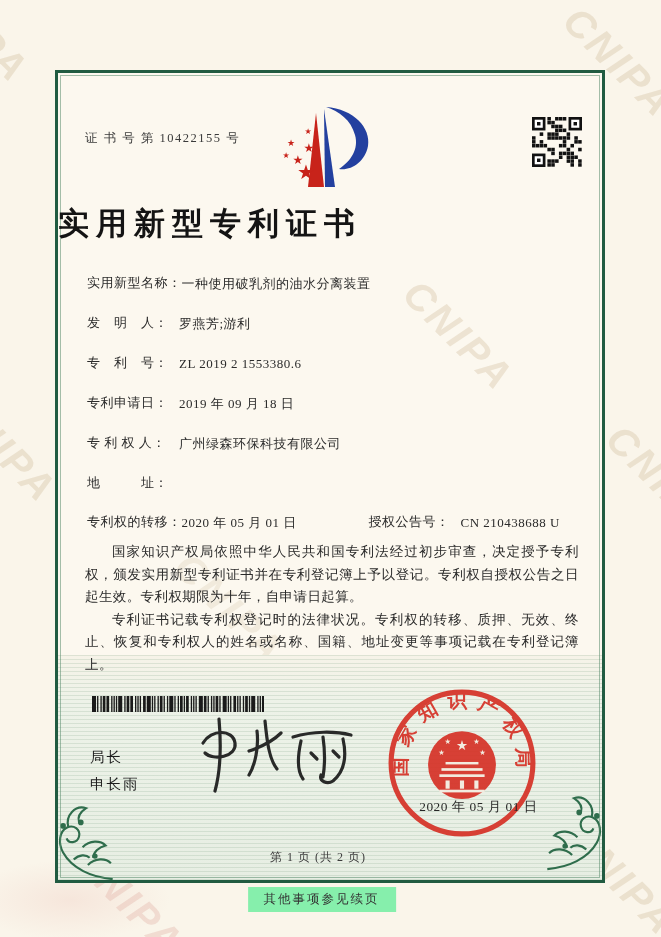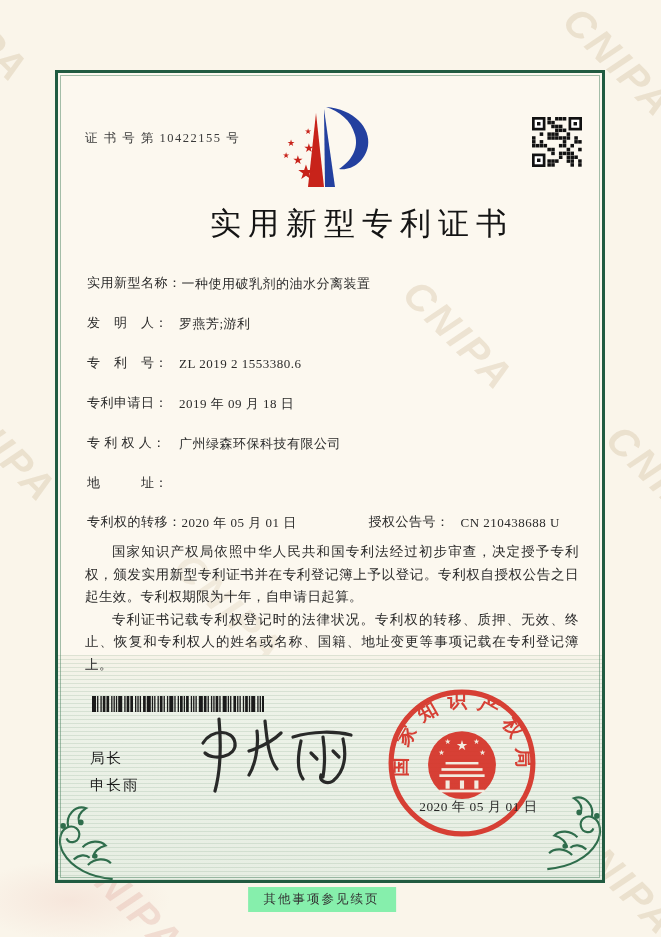--- a/index.html
+++ b/index.html
@@ -15,40 +15,40 @@
   
   .cert{position:absolute;z-index:2;left:55px;top:70px;width:550px;height:813px;
         box-sizing:border-box;border:3px solid #215b41;background:#fcf8ef;}
   .cert-inner-line{position:absolute;inset:2px;border:1px solid rgba(90,140,110,.55);pointer-events:none;z-index:3;}
 
   .cert-no{position:absolute;left:27px;top:37px;font-size:12.5px;letter-spacing:1.5px;color:#3a3a3a;z-index:4;margin-top:20px;}
 
   .logo{position:absolute;left:214px;top:26px;width:120px;height:95px;z-index:4;}
   .qr{position:absolute;left:474px;top:44px;width:50px;height:50px;z-index:4;}
 
-  .title{position:absolute;left:0;top:130px;width:100%;text-align:center;
-         font-size:31px;font-weight:400;letter-spacing:7px;color:#141414;z-index:4;padding-left:32px;}
+  .title{position:absolute;left:0;top:130px;width:100%;text-align:left;
+         font-size:31px;font-weight:700;letter-spacing:7px;color:#141414;z-index:4;}
 
   .fields{position:absolute;left:29px;top:202px;width:495px;z-index:4;color:#2b2b2b;}
   .frow{display:flex;align-items:flex-start;line-height:16px;margin-bottom:23px;font-size:13px;letter-spacing:.5px;}
   .flabel{flex:0 0 92px;white-space:nowrap;}
   .fvalue{white-space:pre-line;line-height:17px;}
   .frow .flabel2{flex:0 0 92px;margin-left:35px;white-space:nowrap;}
 
   .bodytext{position:absolute;left:27px;top:468px;width:494px;z-index:4;
             font-size:13.5px;line-height:22.5px;letter-spacing:.4px;color:#2a2a2a;text-align:justify;}
   .bodytext p{margin:0;text-indent:2em;}
 
   
   .green-zone{position:absolute;left:0;right:0;bottom:0;height:225px;z-index:2;
     background-image:
       repeating-linear-gradient(180deg, rgba(120,158,128,.20) 0 1px, rgba(0,0,0,0) 1px 4px),
       linear-gradient(180deg,#f6f3e8 0%, #edf2e8 22%, #e7eee3 100%);}
   .barcode{position:absolute;left:34px;top:41px;width:172px;height:16px;}
-  .director{position:absolute;left:32px;top:90px;font-family:Liberation Serif, serif;
+  .director{position:absolute;left:32px;top:90px;font-family:Liberation Mono, monospace;
             font-size:14.5px;color:#1d1d1d;line-height:27px;letter-spacing:2px;}
   .signature{position:absolute;left:127px;top:52px;width:180px;height:95px;}
   .seal{position:absolute;left:330px;top:30px;width:148px;height:156px;opacity:.94;}
   .page-indicator{position:absolute;left:0;top:194px;width:100%;text-align:center;
                   transform:translateX(-12px);font-size:12px;letter-spacing:1px;color:#3c3c3c;}
   .ornament{position:absolute;width:62px;height:84px;}
   .ornament.left{left:-2px;top:144px;}
   .ornament.right{right:-2px;top:134px;transform:scaleX(-1);}
 
   .pink-blob{position:absolute;left:-30px;top:860px;width:200px;height:80px;z-index:1;
@@ -322,17 +322,18 @@
         <path d="M64,88 C40,86 18,76 8,58 C2,47 4,34 12,30 C20,26 28,32 26,40 C24,48 14,48 12,42"></path>
         <path d="M14,30 C10,16 22,4 34,8 C28,12 24,18 26,24"></path>
         <path d="M30,52 C38,44 50,44 56,50 C48,52 42,58 42,64"></path>
         <path d="M36,72 C44,64 56,64 62,70"></path>
         <path d="M20,66 C26,60 34,60 38,64"></path>
         <circle cx="8" cy="28" r="2" fill="#2f6d4c"></circle>
         <circle cx="28" cy="24" r="2" fill="#2f6d4c"></circle>
         <circle cx="44" cy="62" r="1.8" fill="#2f6d4c"></circle>
       </svg>
 
+      <div class="page-indicator">第 1 页 (共 2 页)</div>
     </div>
   </div>
 
   <div class="footnote">其他事项参见续页</div>
 </div>
 
 </body></html>

